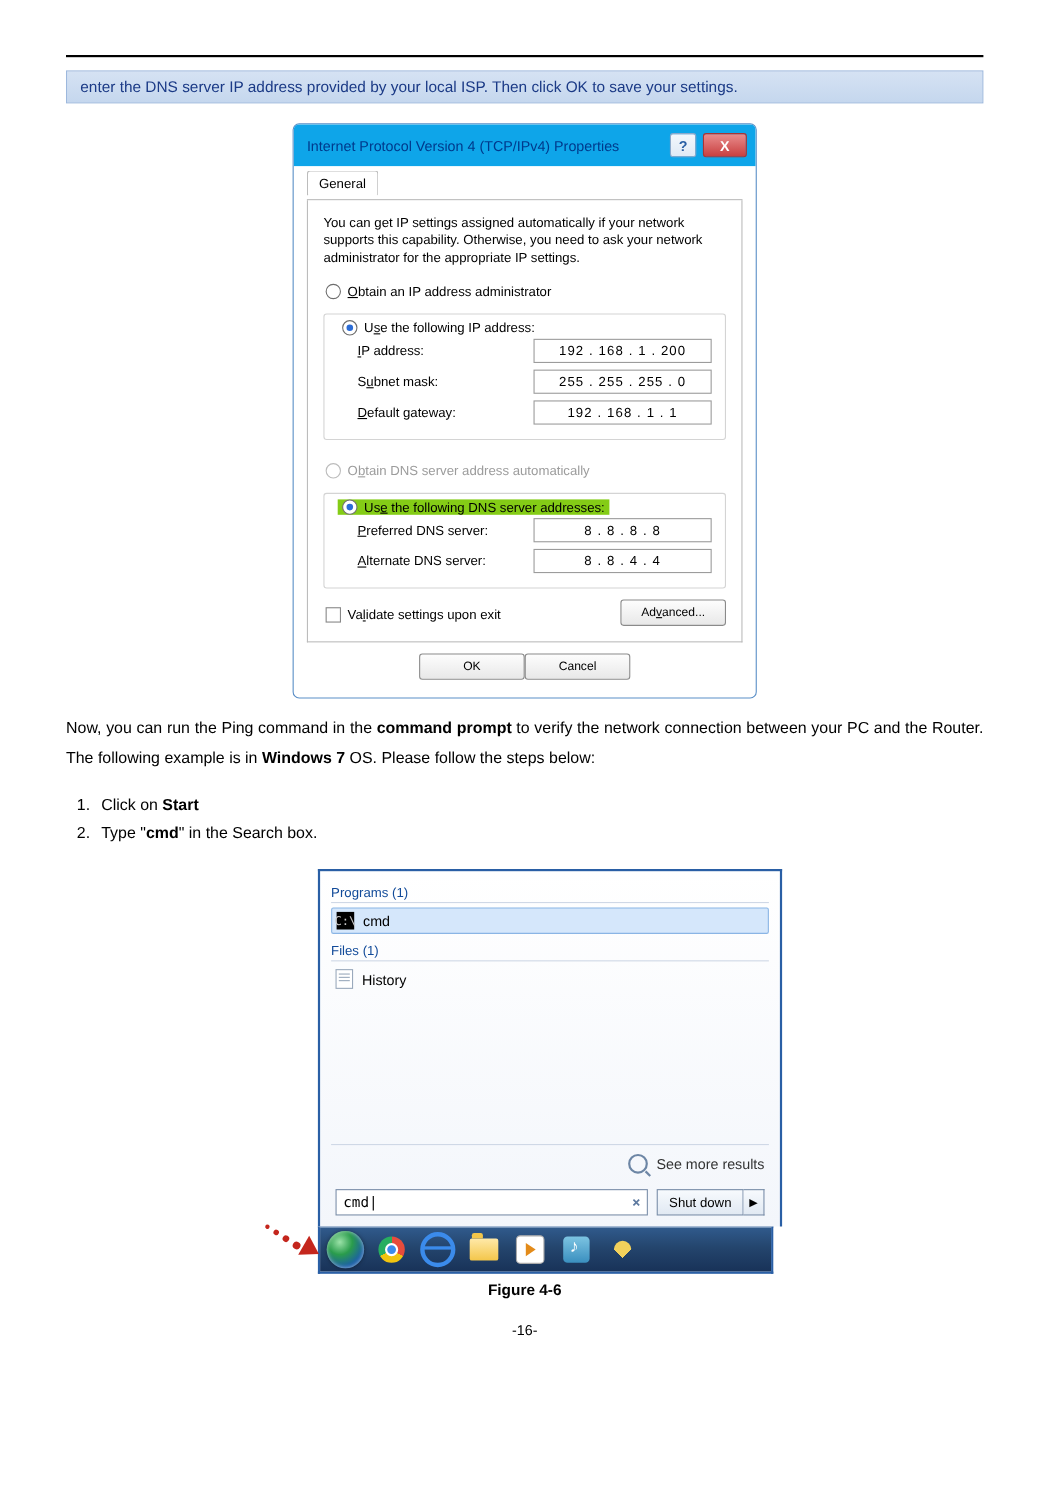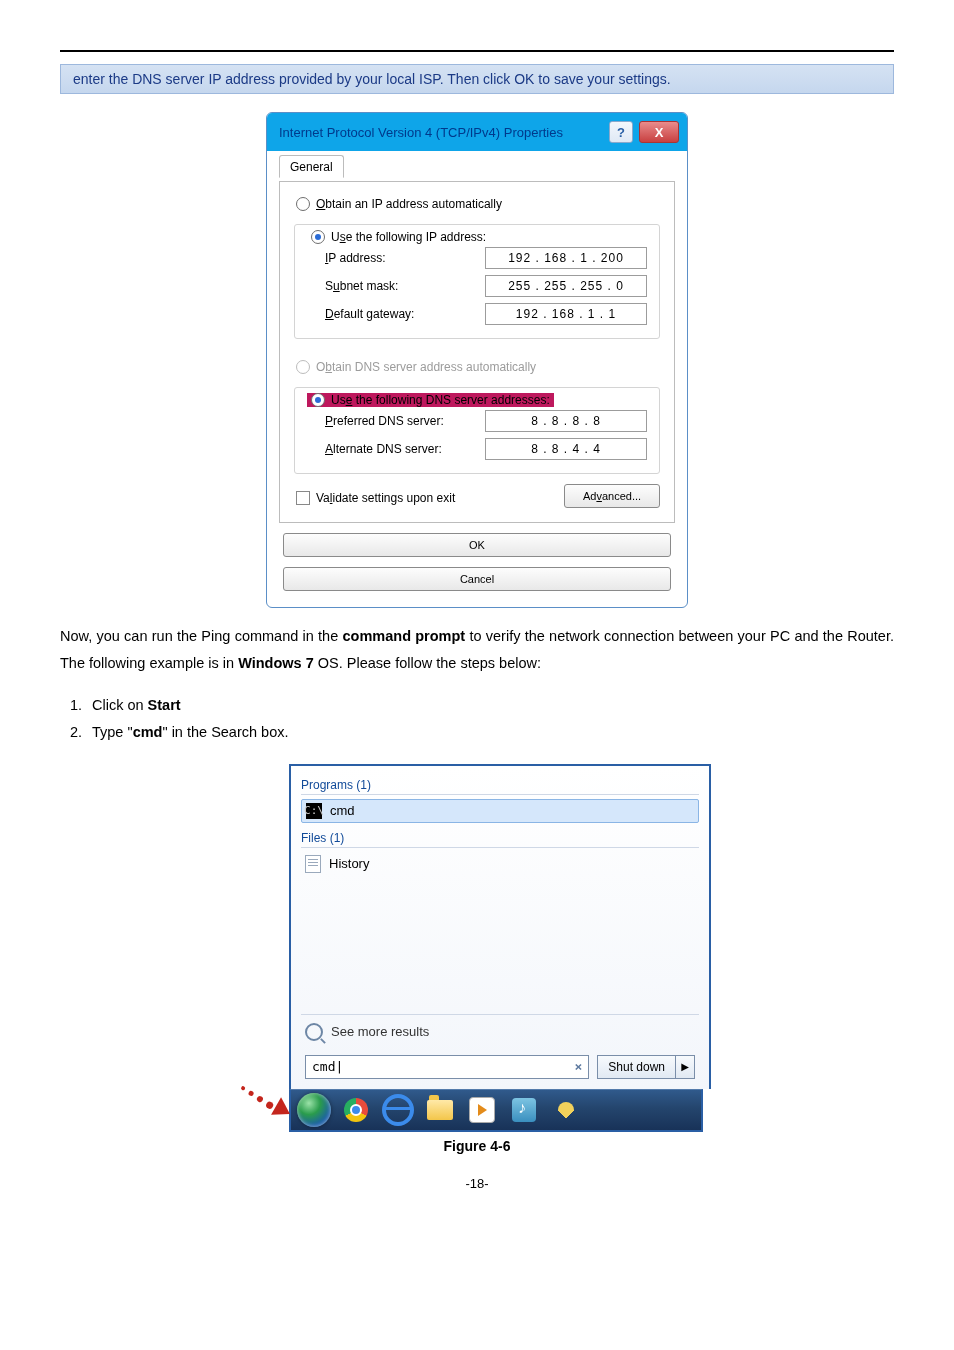--- a/index.html
+++ b/index.html
@@ -134,21 +134,21 @@
     border: 1px solid #888; background: #fff;
   }
   .flex-between { display: flex; justify-content: space-between; align-items: center; margin-top: 6px; }
   .btn {
     min-width: 74px; height: 22px;
     border: 1px solid #8a8a8a; border-radius: 3px;
     background: linear-gradient(#fdfdfd,#e8e8e8);
     display: inline-flex; align-items: center; justify-content: center;
     font-size: 11px; padding: 0 10px;
   }
-  .btn-row { display: flex; justify-content: center; gap: 10px; padding: 10px 4px 4px 4px; flex-direction: column; }
+  .btn-row { display: flex; justify-content: center; padding: 10px 4px 4px 4px; }
 
   .fig-caption {
     text-align: center;
     font-weight: bold;
     font-size: 14px;
     margin: 6px 0 14px 0;
   }
 
   .body-text {
     font-size: 14.5px;
@@ -203,20 +203,21 @@
   .icon-doc::after {
     content: ""; position: absolute; left: 2px; right: 2px; top: 3px;
     height: 1px; background: #9aa9bc; box-shadow: 0 3px #9aa9bc, 0 6px #9aa9bc;
   }
   .sm-spacer { height: 138px; }
   .see-more {
     display: flex; align-items: center; gap: 8px;
     border-top: 1px solid #cfd8e6;
     padding: 8px 4px 6px 4px;
     color: #333;
+    justify-content: flex-end;
   }
   .magnifier {
     width: 14px; height: 14px; border-radius: 50%;
     border: 2px solid #6d86a5; position: relative;
   }
   .magnifier::after {
     content: ""; position: absolute;
     width: 6px; height: 2px; background: #6d86a5;
     right: -5px; bottom: -3px; transform: rotate(45deg);
   }
@@ -376,25 +377,26 @@
         <div class="win-btns">
           <div class="win-help">?</div>
           <div class="win-close">X</div>
         </div>
       </div>
       <div class="win-body">
         <div class="tabstrip">
           <div class="tab">General</div>
         </div>
         <div class="tab-content">
+          <div class="blurb">You can get IP settings assigned automatically if your network supports this capability. Otherwise, you need to ask your network administrator for the appropriate IP settings.</div>
 
           <div class="fieldset" style="border:none;padding:0 2px;">
             <div class="radio-row">
               <span class="radio"></span>
-              <span><u>O</u><span title="Obtain an IP address automatically">btain an IP address automatically</span></span>
+              <span><u>O</u><span title="Obtain an IP address automatically">btain an IP address administrator</span></span>
             </div>
           </div>
 
           <div class="fieldset">
             <div class="radio-row" style="margin-top:-14px;background:#fff;display:inline-flex;padding:0 4px;">
               <span class="radio sel"></span>
               <span>U<u>s</u>e the following IP address:</span>
             </div>
             <div class="field-row">
               <span class="field-label"><u>I</u>P address:</span>
@@ -411,21 +413,21 @@
           </div>
 
           <div class="fieldset" style="border:none;padding:0 2px;margin-top:18px;">
             <div class="radio-row">
               <span class="radio disabled"></span>
               <span class="lbl-disabled">O<u>b</u>tain DNS server address automatically</span>
             </div>
           </div>
 
           <div class="fieldset">
-            <div class="radio-row" style="margin-top:-14px;background:#be185d;display:inline-flex;padding:0 4px;">
+            <div class="radio-row" style="margin-top:-14px;background:#84cc16;display:inline-flex;padding:0 4px;">
               <span class="radio sel"></span>
               <span>Us<u>e</u> the following DNS server addresses:</span>
             </div>
             <div class="field-row">
               <span class="field-label"><u>P</u>referred DNS server:</span>
               <div class="ip-input">8  .  8  .  8  .  8</div>
             </div>
             <div class="field-row">
               <span class="field-label"><u>A</u>lternate DNS server:</span>
               <div class="ip-input">8  .  8  .  4  .  4</div>
@@ -515,14 +517,14 @@
             <span></span>
             <span></span>
             <span></span>
           </div>
         <div class="arrowhead"></div>
       </div>
     </div>
   </div>
   <div class="fig-caption">Figure 4-6</div>
 
-  <div class="page-num">-18-</div>
+  <div class="page-num">-16-</div>
 </div>
 
 </body></html>

